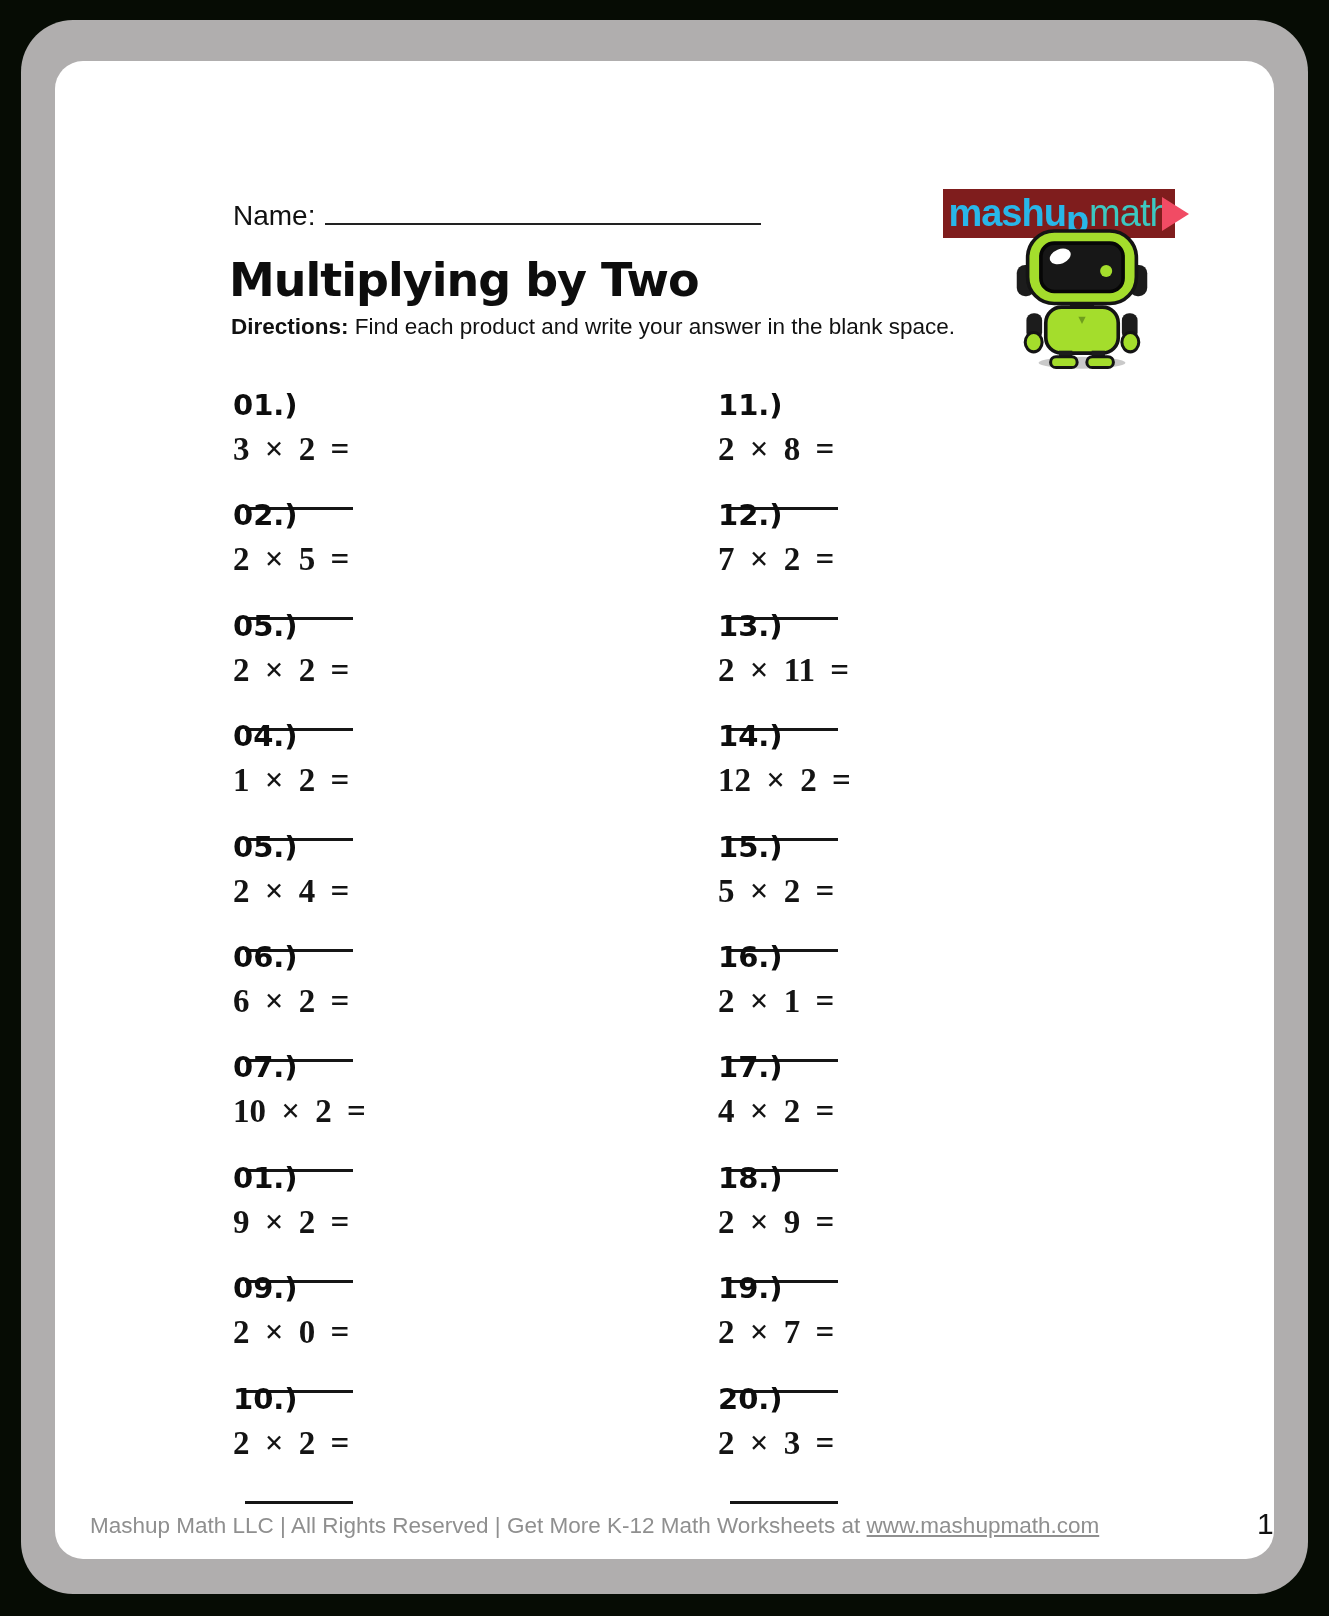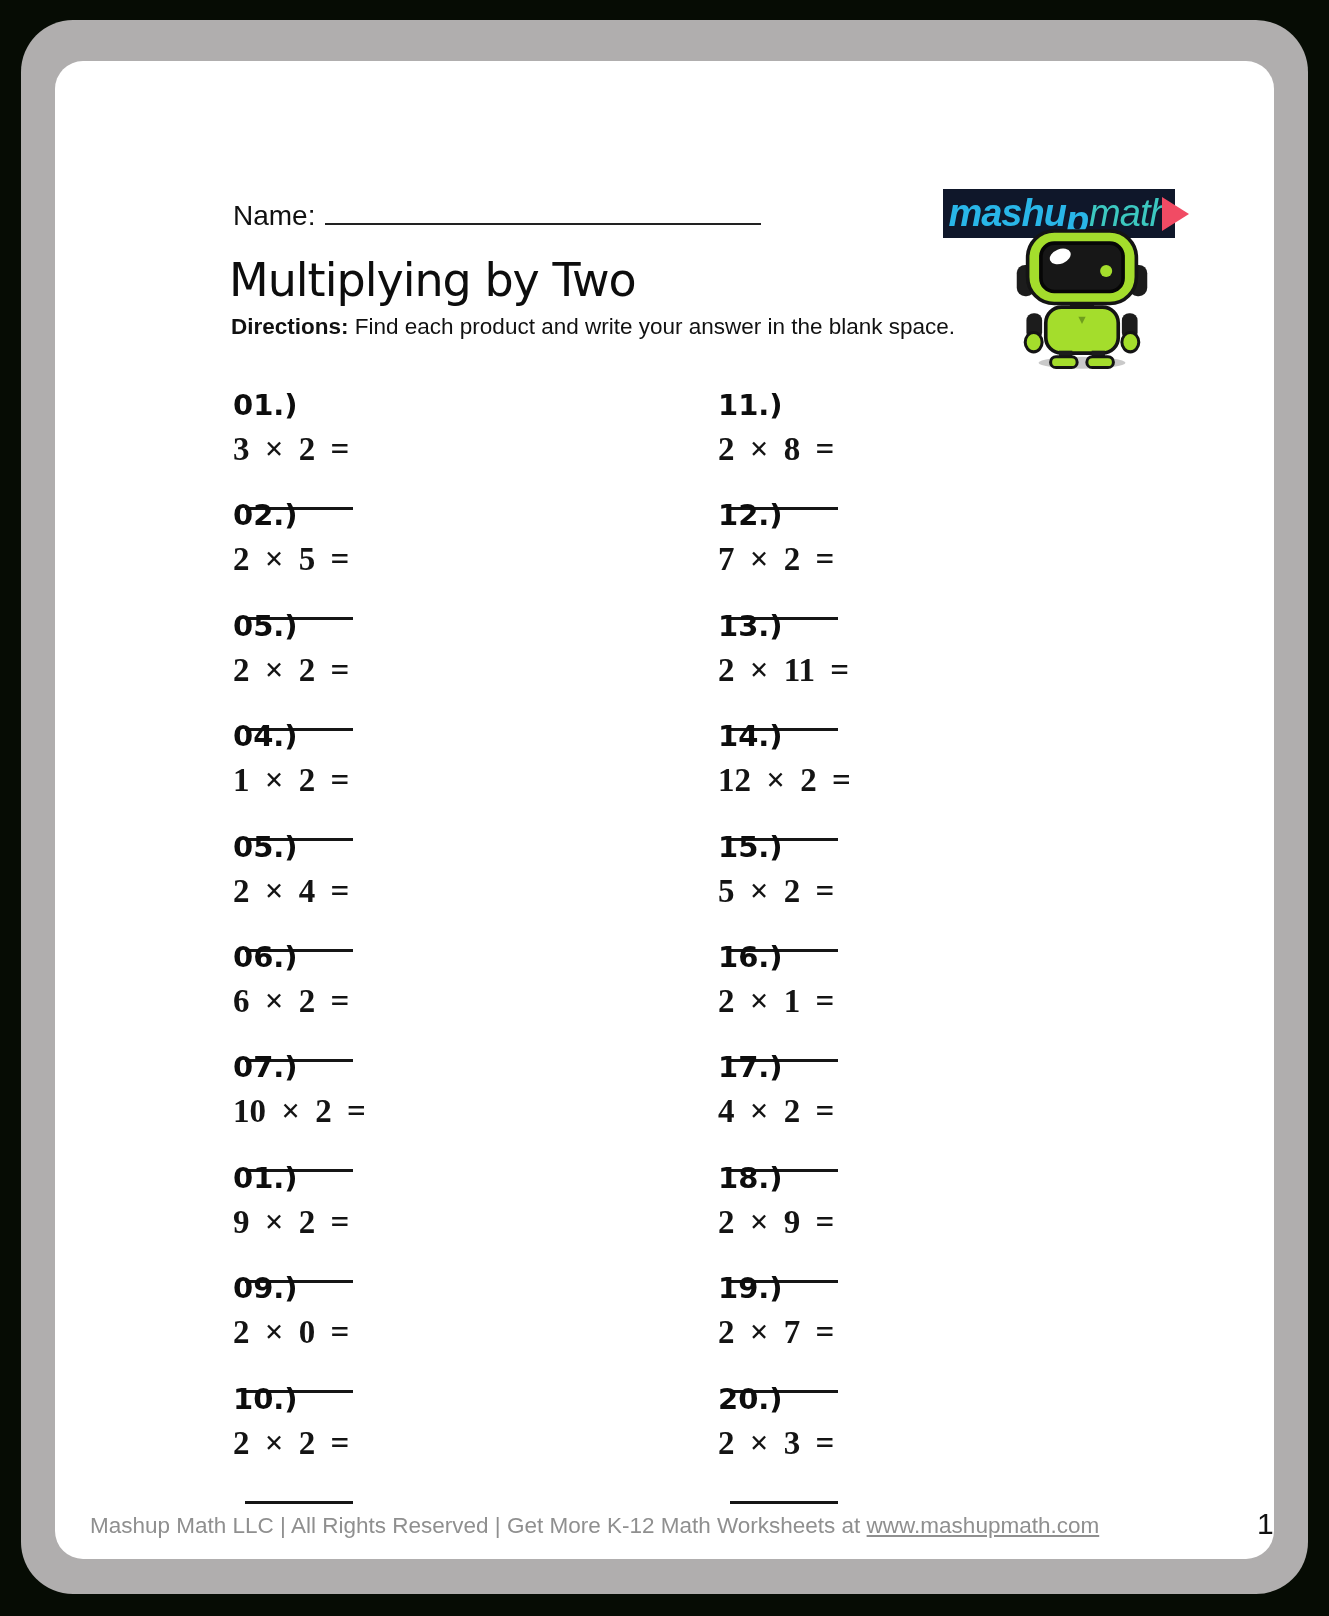--- a/index.html
+++ b/index.html
@@ -19,28 +19,28 @@
   }
   
   .name-row{position:absolute;left:178px;top:138px;font-size:28px;color:#111;}
   .name-line{
     display:inline-block;width:436px;height:24px;margin-left:10px;
     border-bottom:2px solid #222;
   }
   .title{
     position:absolute;left:174px;top:192px;
     font-family:"DejaVu Sans","Liberation Sans",sans-serif;
-    font-weight:400;font-size:46px;letter-spacing:-1px;color:#0d0d0d;
+    font-weight:700;font-size:46px;letter-spacing:-1px;color:#0d0d0d;
   }
   .directions{position:absolute;left:176px;top:253px;font-size:22.5px;color:#111;}
   .directions b{font-weight:700;}
   
   .logo-box{
     position:absolute;left:888px;top:128px;width:232px;height:49px;
-    background:#0f172a;display:flex;align-items:flex-end;justify-content:center;font-style:italic;
+    background:#7f1d1d;display:flex;align-items:flex-end;justify-content:center;
   }
   .logo-text{font-size:38px;line-height:49px;white-space:nowrap;}
   .logo-mashu{color:#29b6e8;font-weight:800;letter-spacing:-1px;}
   .logo-p{color:#29b6e8;font-weight:800;position:relative;top:7px;}
   .logo-math{color:#3cc8c0;font-weight:400;letter-spacing:-1px;}
   .logo-play{
     position:absolute;right:-14px;top:50%;transform:translateY(-50%);
     width:0;height:0;border-top:17px solid transparent;
     border-bottom:17px solid transparent;border-left:27px solid #f14b64;
   }

